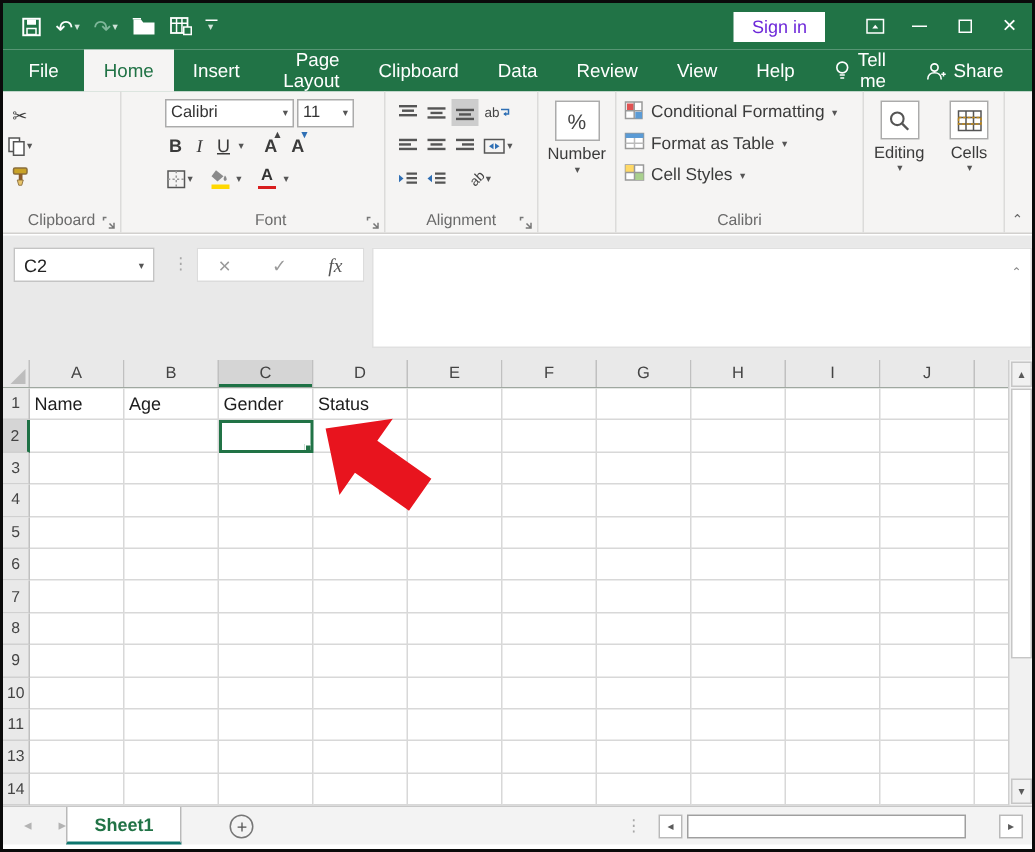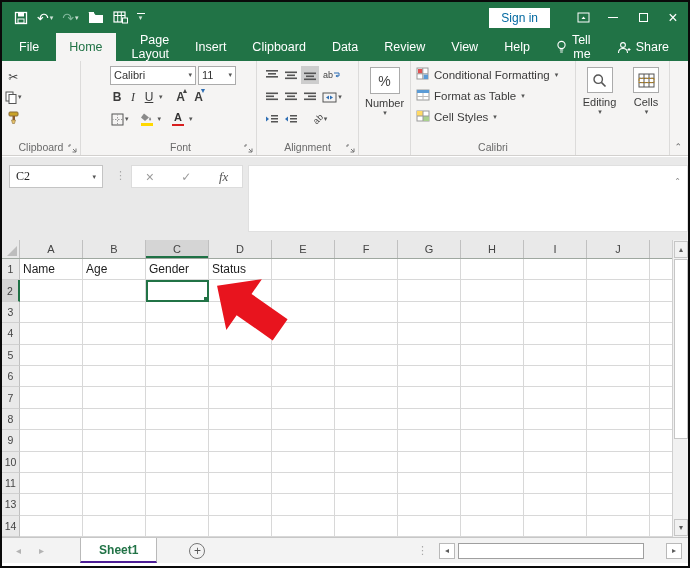--- a/index.html
+++ b/index.html
@@ -9,21 +9,21 @@
 
   
   .titlebar{position:absolute;left:0;top:0;width:100%;height:31px;background:#217346;display:flex;align-items:center;color:#fff;}
   .qat{display:flex;align-items:center;gap:9px;padding-left:12px;}
   .qat .qbtn{display:flex;align-items:center;gap:1px;cursor:default;}
   .qat .glyph{font-size:14px;line-height:1;color:#fff;}
   .qat .dim{color:#7fb79a;}
   .qat .dd{font-size:7px;color:#cfe3d8;}
   .title-text{position:absolute;left:0;right:0;text-align:center;font-size:12.5px;color:#fff;pointer-events:none;}
   .tb-right{margin-left:auto;display:flex;align-items:center;height:100%;}
-  .signin{background:#fff;color:#0369a1;font-size:12px;padding:3px 12px;margin-right:18px;cursor:default;}
+  .signin{background:#fff;color:#6d28d9;font-size:12px;padding:3px 12px;margin-right:18px;cursor:default;}
   .winbtn{width:30px;height:100%;display:flex;align-items:center;justify-content:center;font-size:13px;color:#fff;}
   .maxbox{width:9px;height:9px;border:1px solid #fff;display:inline-block;}
   .minline{width:10px;border-top:1px solid #fff;display:inline-block;}
 
   
   .tabbar{position:absolute;left:0;top:31px;width:100%;height:28px;background:#217346;display:flex;align-items:stretch;color:#fff;font-size:12.5px;}
   .tab{display:flex;align-items:center;padding:0 13px;cursor:default;gap:5px;text-align:right;}
   .tab.file{padding:0 17px;}
   .tab.active{background:#f5f4f3;color:#217346;}
   .tab .ticon{display:flex;align-items:center;}
@@ -74,21 +74,21 @@
   .stylebtn{display:flex;align-items:center;height:21px;gap:4px;font-size:11.5px;color:#3b3b3b;cursor:default;}
   .mini{display:inline-block;}
 
   
   .g-sm{width:47px;display:flex;flex-direction:column;align-items:center;padding-top:6px;}
   .smbox{width:26px;height:26px;background:#fff;border:1px solid #ababab;display:flex;align-items:center;justify-content:center;}
   .ribbon-collapse{position:absolute;right:6px;bottom:3px;font-size:9px;color:#666;}
 
   
   .fstrip{position:absolute;left:0;top:155px;width:100%;height:83px;background:#e9e9e9;}
-  .namebox{position:absolute;left:7px;top:8px;width:94px;height:23px;background:#fff;border:1px solid #c4c4c4;display:flex;align-items:center;font-size:12px;color:#222;padding:0 6px;justify-content:space-between;font-family:Liberation Serif, serif;}
+  .namebox{position:absolute;left:7px;top:8px;width:94px;height:23px;background:#fff;border:1px solid #c4c4c4;display:flex;align-items:center;font-size:12px;color:#222;padding:0 6px;justify-content:space-between;}
   .fdots{position:absolute;left:113px;top:12px;color:#a8a8a8;font-size:11px;letter-spacing:-1px;}
   .fxbox{position:absolute;left:129px;top:8px;width:112px;height:23px;background:#fff;border:1px solid #dcdcdc;display:flex;align-items:center;justify-content:space-around;color:#9a9a9a;font-size:12px;}
   .fxbox .fx{font-style:italic;font-family:"Liberation Serif",serif;color:#555;font-size:13px;}
   .farea{position:absolute;left:246px;top:8px;right:0px;height:67px;background:#fff;border:1px solid #e0e0e0;}
   .fcollapse{position:absolute;right:7px;top:20px;font-size:8px;color:#888;}
 
   
   .colheads{position:absolute;left:0;top:238px;width:672px;height:19px;display:flex;background:#e9e9e9;border-bottom:1px solid #9fa8a0;}
   .corner{width:18px;height:100%;background:#e9e9e9;border-right:1px solid #c0c0c0;position:relative;}
   .corner:after{content:"";position:absolute;right:2px;bottom:2px;border-left:10px solid transparent;border-bottom:10px solid #bdbdbd;}
@@ -105,21 +105,21 @@
   .cell.selcell:after{content:"";position:absolute;right:-3px;bottom:-3px;width:5px;height:5px;background:#217346;border:1px solid #fff;}
 
   
   .vscroll{position:absolute;right:0;top:238px;width:16px;height:297px;background:#f1f1f1;border-left:1px solid #cfcfcf;}
   .vs-btn{position:absolute;left:1px;width:14px;height:17px;background:#f1f1f1;border:1px solid #c6c6c6;color:#5a5a5a;font-size:8px;display:flex;align-items:center;justify-content:center;}
   .vs-thumb{position:absolute;left:1px;top:19px;width:14px;height:180px;background:#fff;border:1px solid #c6c6c6;}
 
   
   .sheetbar{position:absolute;left:0;top:535px;width:100%;height:26px;background:#f3f3f3;border-top:1px solid #c7c7c7;display:flex;align-items:center;font-size:12px;}
   .navarrows{display:flex;gap:18px;padding-left:14px;color:#b3b3b3;font-size:10px;}
-  .sheettab{margin-left:36px;height:100%;display:flex;align-items:center;padding:0 18px;background:#fff;border-left:1px solid #b9b9b9;border-right:1px solid #b9b9b9;border-bottom:2px solid #4c1d95;color:#217346;font-weight:bold;}
+  .sheettab{height:100%;display:flex;align-items:center;padding:0 18px;background:#fff;border-left:1px solid #b9b9b9;border-right:1px solid #b9b9b9;border-bottom:2px solid #0f766e;color:#217346;font-weight:bold;}
   .addsheet{margin-left:32px;width:16px;height:16px;border:1px solid #767676;border-radius:50%;display:flex;align-items:center;justify-content:center;color:#555;font-size:12px;line-height:1;}
   .sdots{margin-left:auto;color:#a8a8a8;font-size:11px;letter-spacing:-1px;}
   .hscroll{display:flex;align-items:center;margin-left:12px;margin-right:6px;}
   .hs-btn{width:16px;height:16px;background:#fff;border:1px solid #b9b9b9;color:#5a5a5a;font-size:8px;display:flex;align-items:center;justify-content:center;}
   .hs-thumb{width:186px;height:16px;background:#fff;border:1px solid #9f9f9f;margin-left:3px;}
   .hs-track{width:22px;height:16px;}
 
   .redarrow{position:absolute;left:205px;top:268px;z-index:6;}
 </style>
 </head>
@@ -178,22 +178,22 @@
       <span class="winbtn">
           <span class="maxbox"></span>
         </span>
       <span class="winbtn" style="font-size:16px;">×</span>
     </div>
   </div>
 
   <div class="tabbar">
     <div class="tab file">File</div>
     <div class="tab active">Home</div>
+    <div class="tab">Insert</div>
     <div class="tab">Page Layout</div>
-    <div class="tab">Insert</div>
     <div class="tab">Clipboard</div>
     <div class="tab">Data</div>
     <div class="tab">Review</div>
     <div class="tab">View</div>
     <div class="tab">Help</div>
     <div class="tab">
       <span class="ticon">
         <svg width="11" height="14" viewBox="0 0 11 14">
             <circle cx="5.5" cy="5" r="3.6" fill="none" stroke="#fff" stroke-width="1.1"></circle>
             <line x1="3.8" y1="10" x2="7.2" y2="10" stroke="#fff"></line>

